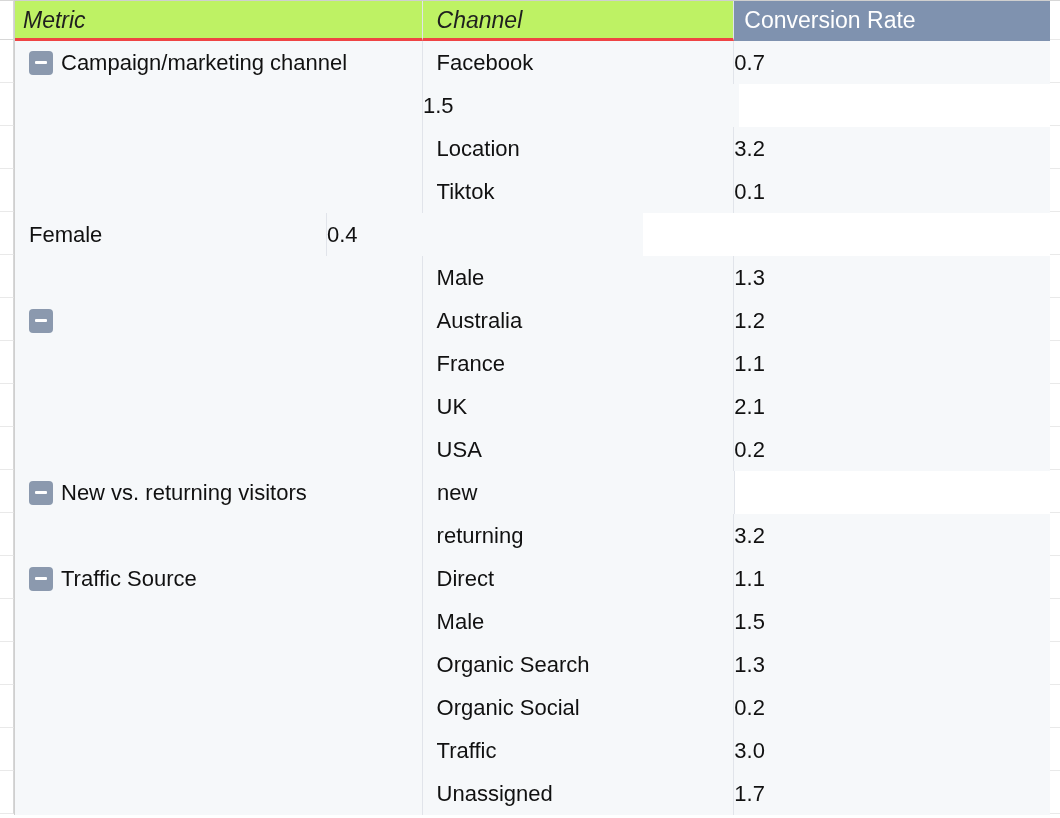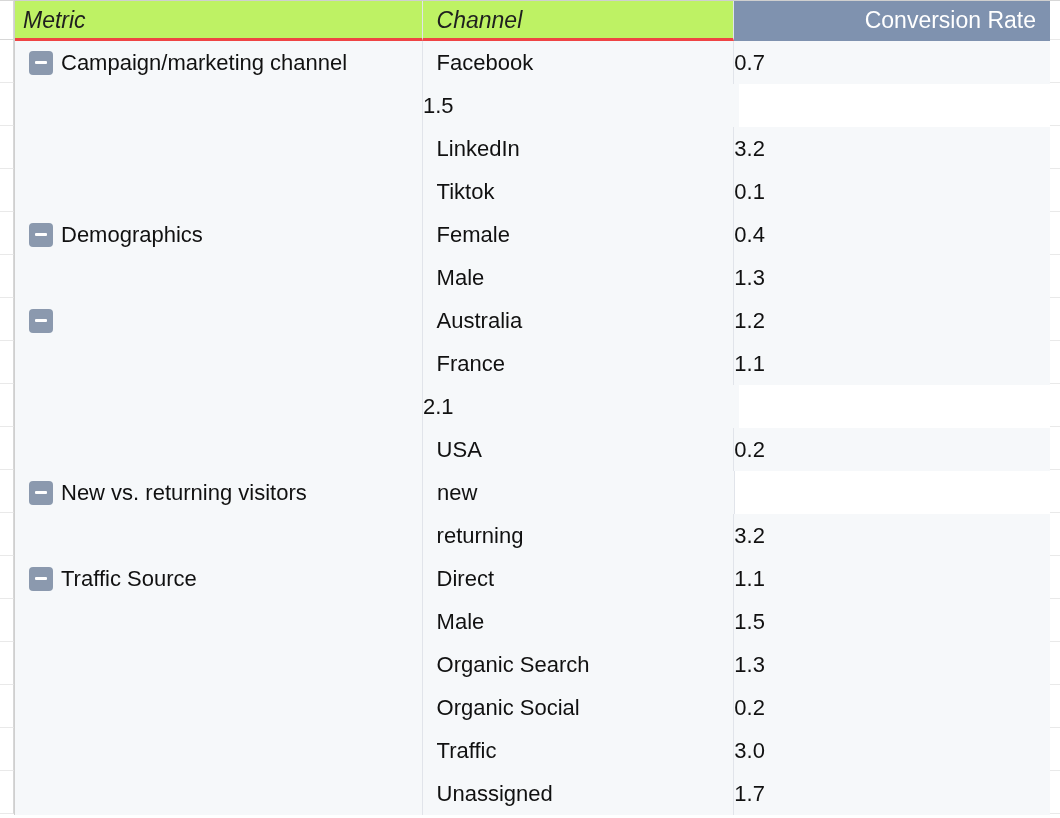--- a/index.html
+++ b/index.html
@@ -80,21 +80,21 @@
       background: #bef264;
       font-style: italic;
       color: #1f1f1f;
       border-bottom: 3px solid #ef4444;
       font-size: 23px;
     }
     .pv-row.header .col-rate {
       background: #7f92af;
       color: #ffffff;
       font-style: normal;
-      justify-content: flex-end;
+      justify-content: flex-start;
       padding-left: 10px;
       border-bottom: 3px solid #7f92af;
       font-size: 23px;
     }
     .pv-row.body .col-metric,
     .pv-row.body .col-channel,
     .pv-row.body .col-rate {
       background: #f6f8fa;
       color: #111111;
     }
@@ -206,67 +206,61 @@
           </div>
           <div class="col-rate">
             <span>1.5</span>
           </div>
         </div>
         <div class="pv-row body">
           <div class="col-metric">
             <span class="metric-indent"></span>
           </div>
           <div class="col-channel">
-            <span>LinkedIn</span>
+            <span>Location</span>
           </div>
           <div class="col-rate">
             <span>3.2</span>
           </div>
         </div>
         <div class="pv-row body">
           <div class="col-metric">
             <span class="metric-indent"></span>
           </div>
           <div class="col-channel">
             <span>Tiktok</span>
           </div>
           <div class="col-rate">
             <span>0.1</span>
+          </div>
+        </div>
+        <div class="pv-row body">
+          <div class="col-channel">
+            <span>Female</span>
+          </div>
+          <div class="col-rate">
+            <span>0.4</span>
+          </div>
+        </div>
+        <div class="pv-row body">
+          <div class="col-metric">
+            <span class="metric-indent"></span>
+          </div>
+          <div class="col-channel">
+            <span>Male</span>
+          </div>
+          <div class="col-rate">
+            <span>1.3</span>
           </div>
         </div>
         <div class="pv-row body">
           <div class="col-metric">
             <span class="collapse-btn">
               <span class="bar"></span>
             </span>
-            <span>Demographics</span>
-          </div>
-          <div class="col-channel">
-            <span>Female</span>
-          </div>
-          <div class="col-rate">
-            <span>0.4</span>
-          </div>
-        </div>
-        <div class="pv-row body">
-          <div class="col-metric">
-            <span class="metric-indent"></span>
-          </div>
-          <div class="col-channel">
-            <span>Male</span>
-          </div>
-          <div class="col-rate">
-            <span>1.3</span>
-          </div>
-        </div>
-        <div class="pv-row body">
-          <div class="col-metric">
-            <span class="collapse-btn">
-              <span class="bar"></span>
-            </span>
           </div>
           <div class="col-channel">
             <span>Australia</span>
           </div>
           <div class="col-rate">
             <span>1.2</span>
           </div>
         </div>
         <div class="pv-row body">
           <div class="col-metric">
@@ -275,20 +269,23 @@
           <div class="col-channel">
             <span>France</span>
           </div>
           <div class="col-rate">
             <span>1.1</span>
           </div>
         </div>
         <div class="pv-row body">
           <div class="col-metric">
             <span class="metric-indent"></span>
+          </div>
+          <div class="col-channel">
+            <span>UK</span>
           </div>
           <div class="col-rate">
             <span>2.1</span>
           </div>
         </div>
         <div class="pv-row body">
           <div class="col-metric">
             <span class="metric-indent"></span>
           </div>
           <div class="col-channel">

